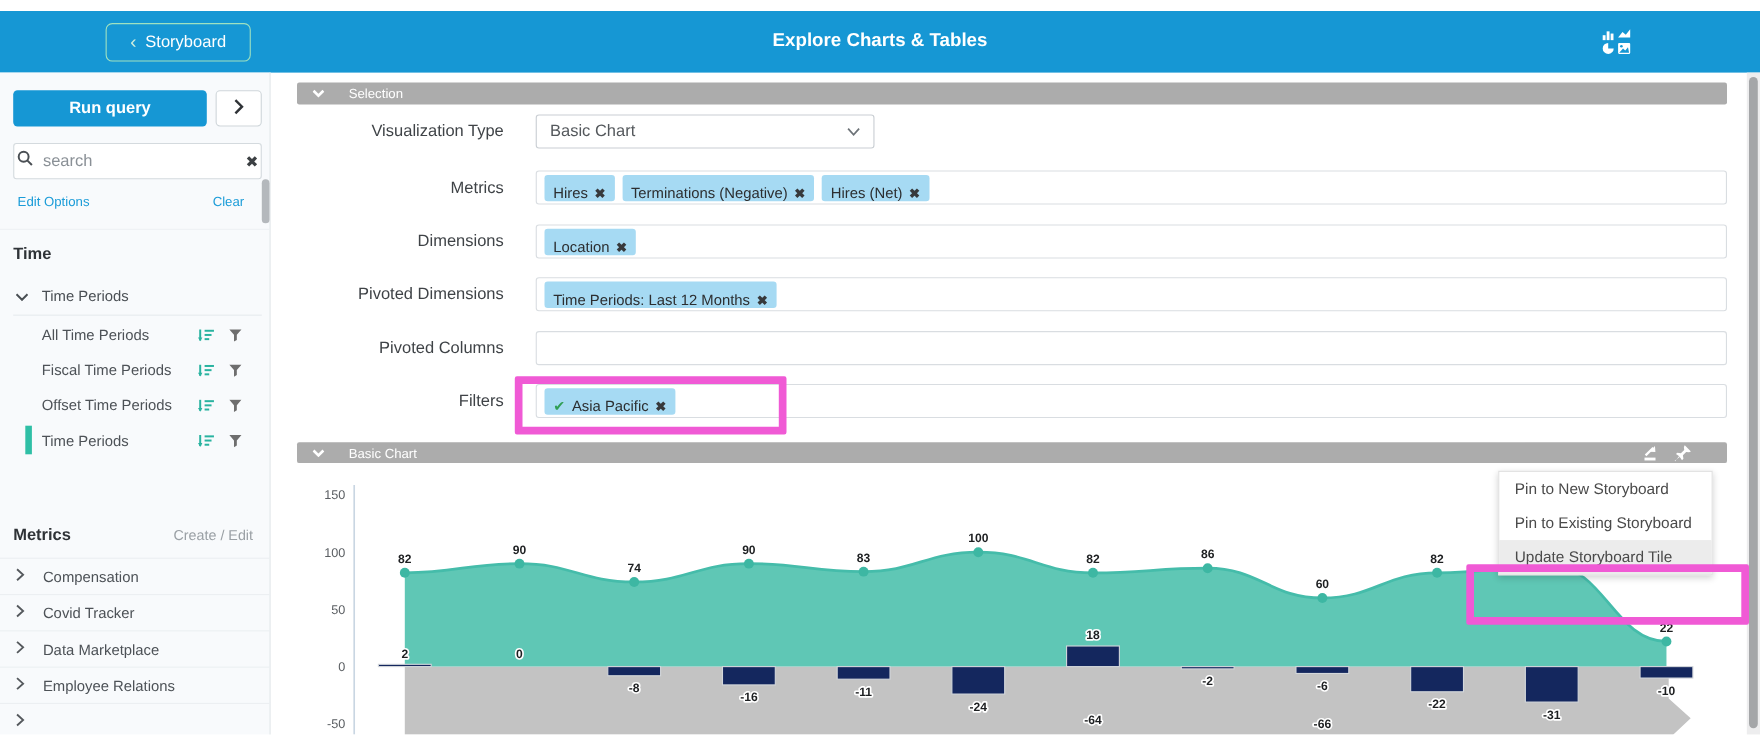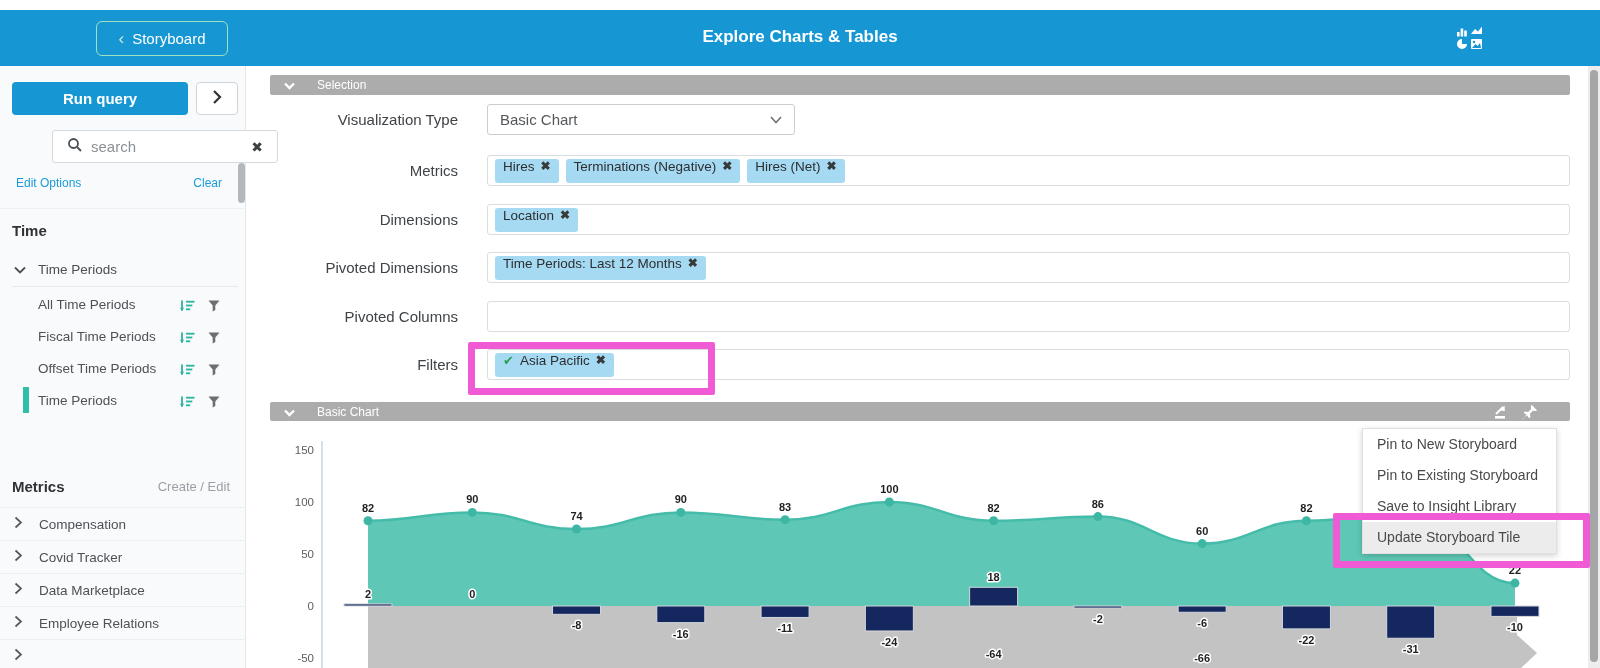--- a/index.html
+++ b/index.html
@@ -17,21 +17,21 @@
   .hdr-icon { position:absolute; left:1456px; top:15px; width:30px; height:26px; cursor:pointer; }
 
   
   .sidebar { position:absolute; left:0; top:66px; width:246px; height:602px; background:#f8fafc;
     border-right:1px solid #e2e7ea; }
   .run-btn { position:absolute; left:12px; top:16px; width:176px; height:33px; background:#1697d4;
     border:none; border-radius:4px; color:#fff; font-weight:bold; font-size:15px; font-family:inherit; cursor:pointer; }
   .expand-btn { position:absolute; left:196px; top:16px; width:42px; height:33px; background:#fff;
     border:1px solid #cfd6da; border-radius:4px; cursor:pointer; display:flex; align-items:center; justify-content:center; }
   .search-box { position:absolute; left:12px; top:64px; width:226px; height:33px; background:#fff;
-    border:1px solid #d4dade; border-radius:3px; display:flex; align-items:center; padding:0 14px; gap:8px;margin-left:40px; }
+    border:1px solid #d4dade; border-radius:3px; display:flex; align-items:center; padding:0 2px; gap:8px; }
   .search-box input { border:none; outline:none; flex:1; font-size:15px; font-family:inherit; color:#444; min-width:0; background:transparent; }
   .search-box input::placeholder { color:#8a9096; }
   .clear-x { color:#3c4043; font-size:14px; cursor:pointer; }
   .sb-links { position:absolute; left:16px; top:110px; width:206px; display:flex; justify-content:space-between; }
   .sb-links a { color:#1b9cd8; font-size:12px; text-decoration:none; cursor:pointer; }
   .sb-scroll { position:absolute; left:238px; top:97px; width:7px; height:40px; background:#b4b8bc; border-radius:4px; }
   .sb-sep { position:absolute; left:0; top:142px; width:245px; border-top:1px solid #eef1f4; }
   .sb-heading { position:absolute; left:12px; font-size:15px; font-weight:bold; color:#2f3337; }
   .group-head { position:absolute; left:14px; top:196px; display:flex; align-items:center; gap:12px;
     font-size:13.5px; color:#4a4f54; cursor:pointer; }
@@ -61,21 +61,21 @@
 
   .frow { position:absolute; left:280px; width:1290px; height:31px; }
   .frow label { position:absolute; left:0; top:0; width:178px; text-align:right; line-height:31px;
     font-size:15px; color:#3f4347; }
   .field { position:absolute; left:207px; top:0; width:1083px; height:31px; background:#fff;
     border:1px solid #d9dde1; border-radius:3px; display:flex; align-items:center; padding-left:7px; gap:7px; }
   .select { position:absolute; left:207px; top:0; width:308px; height:31px; background:#fff;
     border:1px solid #c9ced3; border-radius:3px; display:flex; align-items:center; padding:0 12px;
     font-size:15px; color:#54585c; cursor:pointer; }
   .select svg { margin-left:auto; }
-  .chip { height:24px; background:#a6daf3; border-radius:3px; display:flex; align-items:flex-start;
+  .chip { height:24px; background:#a6daf3; border-radius:3px; display:flex; align-items:flex-end;
     padding:0 8px; font-size:13.5px; color:#2c2e30; gap:6px; white-space:nowrap; cursor:pointer; }
   .chip .x { font-size:12px; color:#37393b; font-weight:bold; cursor:pointer; }
   .chip .chk { color:#2f9e53; font-size:13px; }
 
   #chart { position:absolute; left:270px; top:421px; width:1300px; height:247px; }
   #chart svg { display:block; }
   #chart text { font-family:"Liberation Sans", sans-serif; }
 
   
   .menu { position:absolute; left:1362px; top:428px; width:195px; background:#fff;
@@ -413,20 +413,19 @@
         </svg>
       </div>
 
     <div class="scroll-track">
       <div class="scroll-thumb"></div>
     </div>
 
     <div class="menu" id="ctx-menu">
         <div class="menu-item">Pin to New Storyboard</div>
         <div class="menu-item">Pin to Existing Storyboard</div>
-        <div class="menu-item">Save to Insight Library</div>
         <div class="menu-item hl">Update Storyboard Tile</div>
       </div>
 
     <div class="hl-box hl-filters"></div>
     <div class="hl-box hl-update"></div>
   </div>
 </div>
 
 </body></html>

